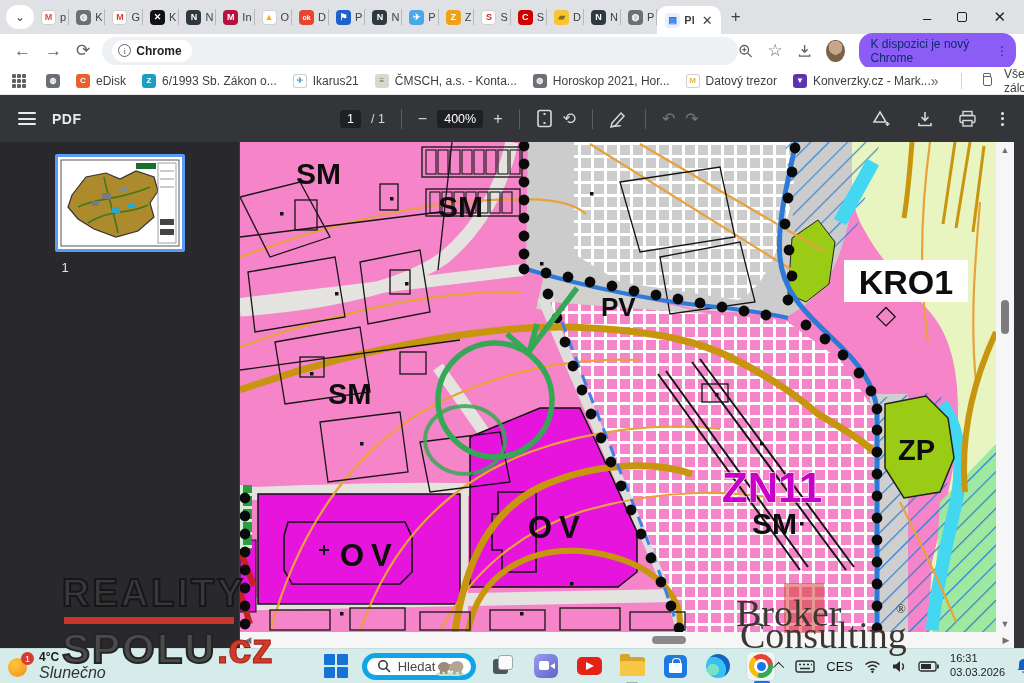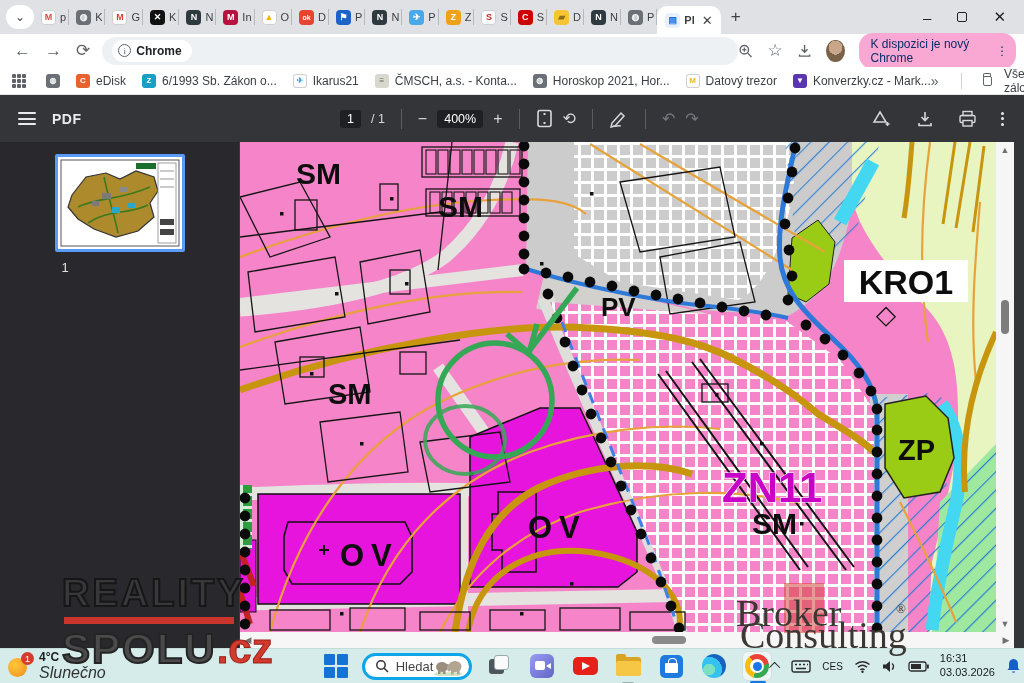--- a/index.html
+++ b/index.html
@@ -27,21 +27,21 @@
   
   .navbar { left:0; top:34px; width:1024px; height:33px; background:#fff; display:flex; align-items:center; }
   .nav-ic { color:#5f6368; font-size:17px; margin-left:14px; }
   .omnibox { margin-left:12px; width:712px; height:28px; background:#eef1f4; border-radius:14px; display:flex; align-items:center; padding:0 10px; }
   .chip { background:#fff; border-radius:12px; height:22px; display:flex; align-items:center; padding:0 10px 0 6px; gap:5px; }
   .info-i { width:13px; height:13px; border:1.2px solid #5f6368; border-radius:50%; color:#5f6368; font-size:9px; display:flex; align-items:center; justify-content:center; font-family:"Liberation Serif",serif; }
   .chip-txt { font-size:12px; color:#202124; font-weight:bold; }
   .url { font-size:12.5px; color:#202124; margin-left:8px; white-space:nowrap; overflow:hidden; }
   .nav-right { display:flex; align-items:center; margin-left:auto; padding-right:8px; gap:14px; }
   .avatar { width:22px; height:22px; border-radius:50%; background:radial-gradient(circle at 50% 35%, #c9a68a 0 40%, #7a6248 41% 100%); }
-  .update-pill { background:#f9a8d4; border-radius:14px; height:36px; display:flex; align-items:center; padding:0 8px 0 12px; gap:6px; }
+  .update-pill { background:#8b5cf6; border-radius:14px; height:36px; display:flex; align-items:center; padding:0 8px 0 12px; gap:6px; }
   .update-pill span { font-size:12px; color:#0a2d6b; }
   .pill-dots { color:#0a2d6b; font-size:12px; letter-spacing:0; }
 
   
   .bookmarksbar { left:0; top:67px; width:1024px; height:28px; background:#fff; border-bottom:1px solid #e4e4e4; display:flex; align-items:center; }
   .apps-grid { width:14px; height:14px; margin-left:12px; display:grid; grid-template-columns:repeat(3,4px); grid-template-rows:repeat(3,4px); gap:1px; }
   .apps-grid i { background:#5f6368; border-radius:1px; }
   .bm-sep { width:1px; height:16px; background:#d0d0d0; margin:0 10px; }
   #bookmarks { display:flex; align-items:center; gap:16px; }
   .bm { display:flex; align-items:center; gap:6px; }
@@ -96,21 +96,21 @@
   
   .taskbar { left:0; top:648px; width:1024px; height:35px; background:#d6ecea; border-top:1px solid #c2dcda; display:flex; align-items:center; z-index:50; }
   .weather { display:flex; align-items:center; gap:7px; margin-left:8px; }
   .sun { position:relative; width:24px; height:24px; }
   .sun .disc { position:absolute; left:0; top:4px; width:19px; height:19px; border-radius:50%; background:radial-gradient(circle at 35% 35%, #ffc73a, #f08c1e); }
   .sun .badge { position:absolute; right:-2px; top:-2px; width:13px; height:13px; border-radius:50%; background:#d63b2f; color:#fff; font-size:9px; display:flex; align-items:center; justify-content:center; }
   .wtxt div:first-child { font-size:12px; color:#1b1b1b; font-weight:bold; }
   .wtxt div:last-child { font-size:16px; color:#333;font-style:italic; }
   .start { margin-left:218px; width:24px; height:24px; display:grid; grid-template-columns:11px 11px; grid-template-rows:11px 11px; gap:2px; }
   .start i { background:#1573d6; border-radius:1px; }
-  .searchpill { margin-left:14px; width:176px; height:27px; background:#fff; border:3px solid #0ea5e9; border-radius:14px; display:flex; align-items:center; padding:0 6px 0 10px; }
+  .searchpill { margin-left:14px; width:176px; height:27px; background:#fff; border:5px solid #0ea5e9; border-radius:14px; display:flex; align-items:center; padding:0 6px 0 10px; }
   .searchpill .ph { font-size:13px; color:#454545; margin-left:7px; flex:1; }
   .tb-icons { display:flex; align-items:center; gap:13px; margin-left:12px; }
   .tbi { width:30px; height:30px; display:flex; align-items:center; justify-content:center; position:relative; }
   .tv-back { position:absolute; left:5px; top:8px; width:15px; height:15px; background:#4c565c; border-radius:3px; }
   .tv-front { position:absolute; left:10px; top:4px; width:15px; height:15px; background:#fafafa; border:1px solid #9aa; border-radius:3px; }
   .chat { width:24px; height:24px; border-radius:6px; background:linear-gradient(135deg,#9a9cf5,#6264c7); position:relative; }
   .chat:before { content:""; position:absolute; left:5px; top:7px; width:10px; height:9px; background:#fff; border-radius:2px; }
   .chat:after { content:""; position:absolute; right:3px; top:9px; border-left:5px solid #fff; border-top:3px solid transparent; border-bottom:3px solid transparent; transform:rotate(180deg); }
   .yt { width:25px; height:18px; background:#e62117; border-radius:5px; position:relative; }
   .yt:before { content:""; position:absolute; left:9px; top:5px; border-left:8px solid #fff; border-top:4.5px solid transparent; border-bottom:4.5px solid transparent; }
@@ -123,21 +123,21 @@
   .store:after { content:""; position:absolute; left:8px; top:3px; width:7px; height:6px; border:1.6px solid #fff; border-bottom:none; border-radius:4px 4px 0 0; }
   .edge { width:24px; height:24px; border-radius:50%; background:radial-gradient(circle at 30% 65%, #7ce0c3 0 25%, #35c1f1 26% 55%, #1565c0 56% 100%); }
   .chrome-wrap { background:#eef6f5; border:1px solid #cfe0de; border-radius:6px; }
   .chrome { width:24px; height:24px; border-radius:50%; background:conic-gradient(from -40deg, #ea4335 0 33%, #34a853 0 66%, #fbbc05 0 100%); position:relative; }
   .chrome:before { content:""; position:absolute; left:5px; top:5px; width:14px; height:14px; border-radius:50%; background:#fff; }
   .chrome:after { content:""; position:absolute; left:7.5px; top:7.5px; width:9px; height:9px; border-radius:50%; background:#1a73e8; }
   .run-dash { position:absolute; bottom:-4px; left:9px; width:12px; height:3px; border-radius:2px; background:#9ab0ae; }
   .run-dash.active { background:#1a73e8; width:16px; left:7px; }
   .tray { margin-left:auto; display:flex; align-items:center; gap:11px; padding-right:10px; }
   .chev-up { width:8px; height:8px; border-left:1.6px solid #222; border-top:1.6px solid #222; transform:rotate(45deg) translateY(2px); }
-  .lang { font-size:10px; color:#1b1b1b; }
+  .lang { font-size:13px; color:#1b1b1b; }
   .clock { font-size:11px; color:#1b1b1b; line-height:1.25; }
 
   svg text { font-family:"Liberation Sans",sans-serif; font-weight:bold; }
 </style>
 </head>
 <body>
 
 <div class="abs tabstrip">
   <div class="tab-chevron">⌄</div>
   <div id="tabs">

